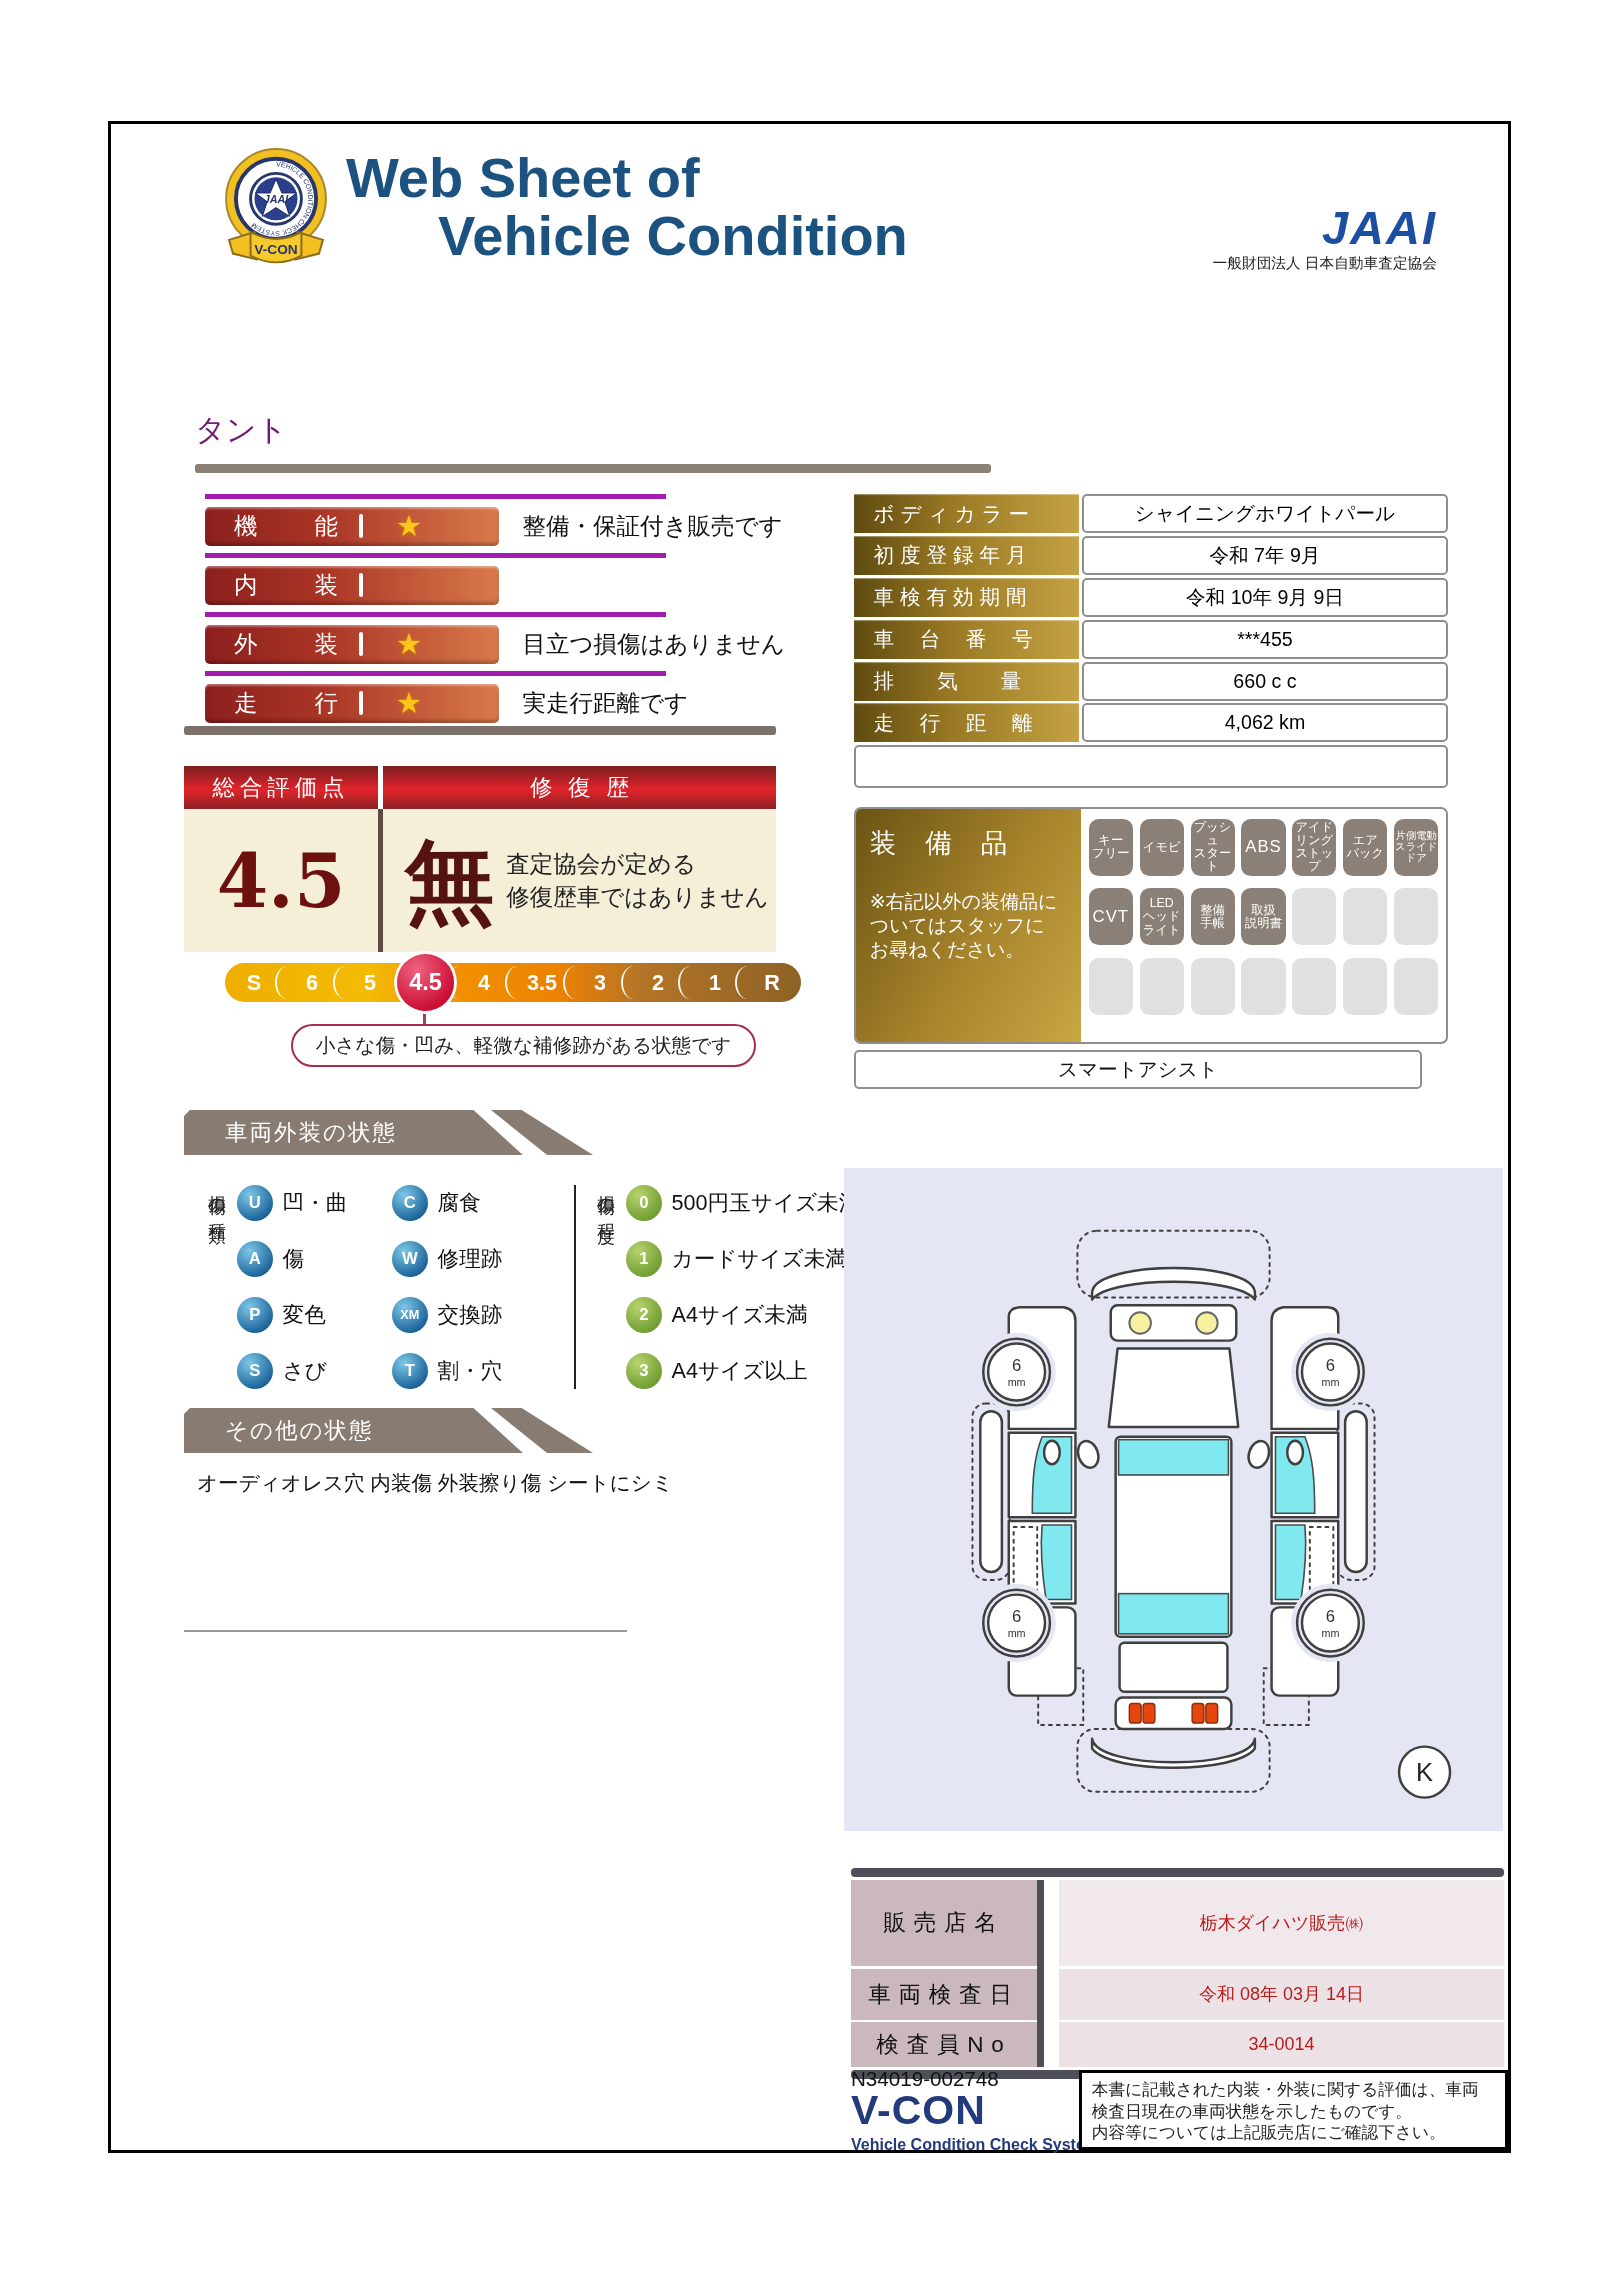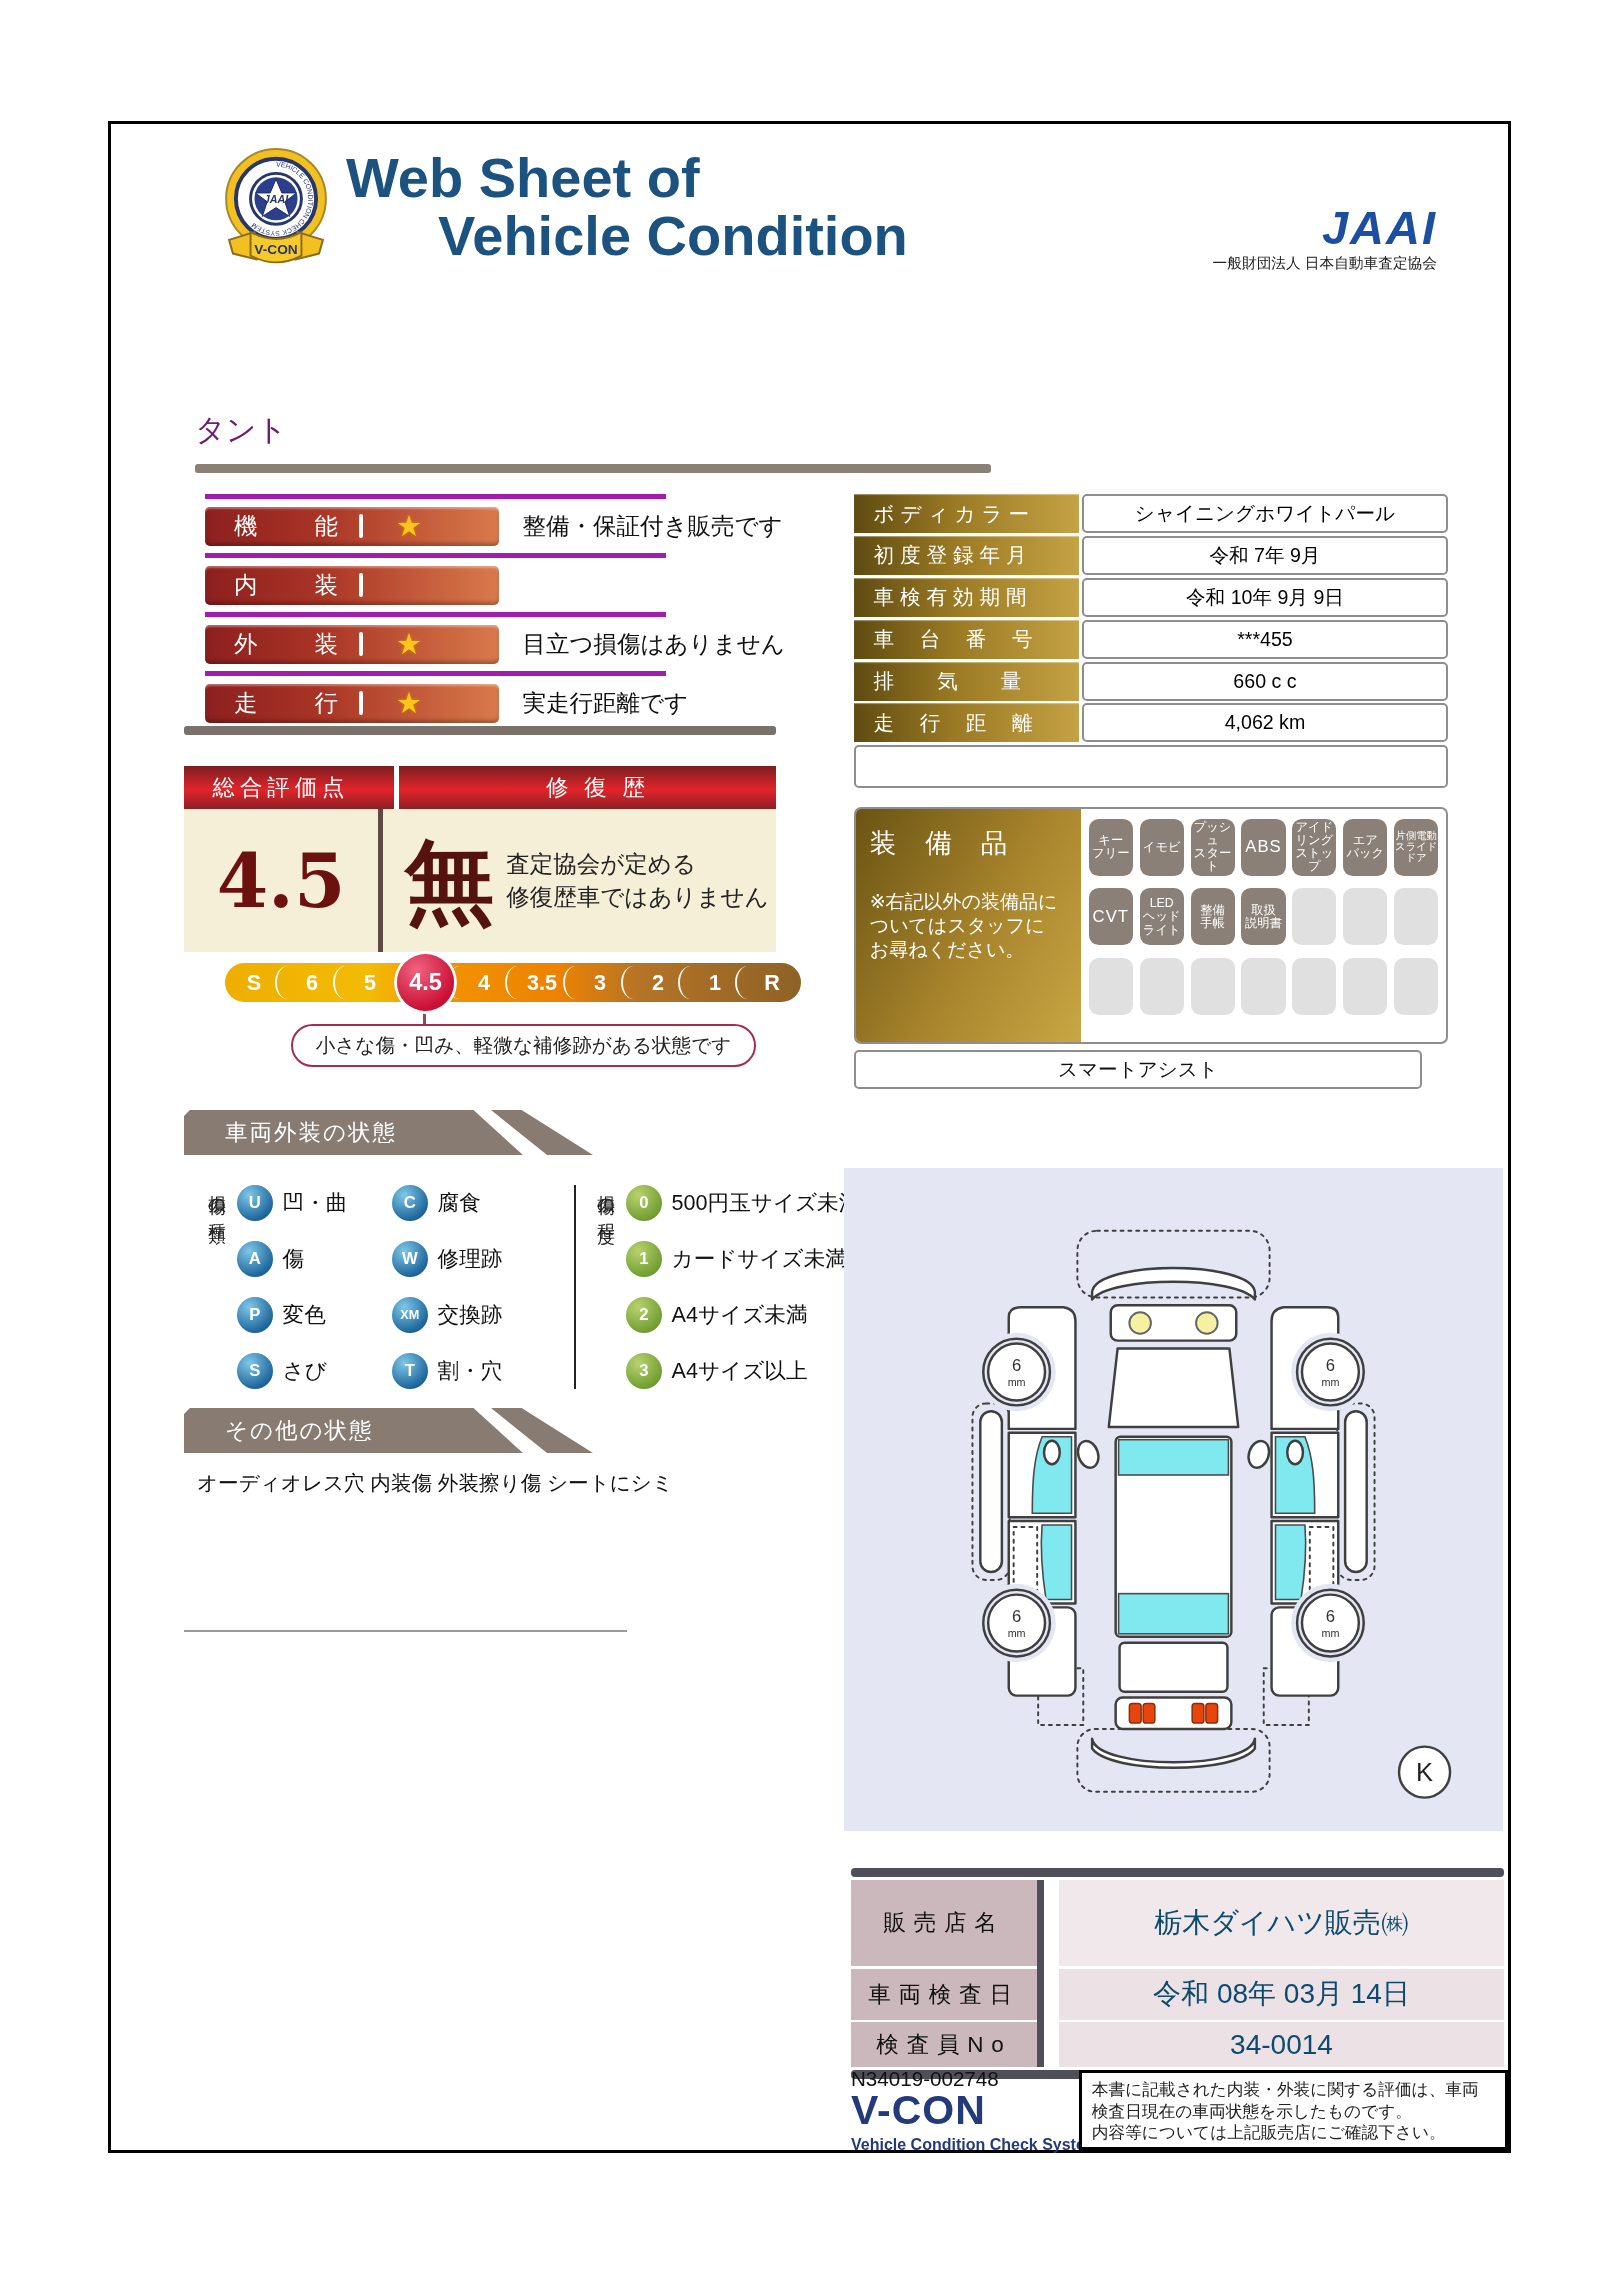--- a/index.html
+++ b/index.html
@@ -25,21 +25,21 @@
     background:linear-gradient(90deg,#8c1f1e,#aa3526 40%,#d97a4b);
     box-shadow:inset 0 2px 2px rgba(255,255,255,.35), inset 0 -2.9px 3.9px rgba(0,0,0,.25);}
   .rating-label{margin-left:29px;width:125px;font-size:23.5px;color:#fff;letter-spacing:57px;white-space:nowrap;overflow:hidden;height:39px;line-height:39px;}
   .rating-divider{width:3.9px;height:23.5px;background:#fff;border-radius:2px;flex:none;}
   .rating-star{margin-left:33px;font-size:29px;line-height:39px;color:#ffc41e;text-shadow:0 1px 0 #a66a00,0 0 2.9px #e89b00;}
   .rating-note{margin-left:23.5px;font-size:23.5px;color:#111;white-space:nowrap;}
 
   
   .overall-topbar{left:73px;top:602px;width:592px;height:8.8px;background:#7b706a;border-radius:2.9px;}
   .overall-header{left:73px;top:642px;width:592px;height:43px;display:flex;color:#fff;
-    background:linear-gradient(180deg,#7c1d20,#e2242a 55%,#8c2023);gap:16px;}
+    background:linear-gradient(180deg,#7c1d20,#e2242a 55%,#8c2023);}
   .oh-left{width:194px;display:flex;align-items:center;justify-content:center;font-size:22.5px;letter-spacing:4.9px;}
   .oh-div{width:4.9px;background:#fff;}
   .oh-right{flex:1;display:flex;align-items:center;justify-content:center;font-size:22.5px;letter-spacing:15.7px;padding-left:15.7px;}
   .overall-body{left:73px;top:685px;width:592px;height:143px;background:#f6efd8;display:flex;}
   .score-cell{width:194px;display:flex;align-items:center;justify-content:center;
     font-family:"DejaVu Serif","Liberation Serif",serif;font-size:74px;font-weight:bold;color:#6d1110;}
   .ob-div{width:4.9px;background:#5d4b42;}
   .repair-cell{flex:1;display:flex;align-items:center;padding-left:21.6px;}
   .repair-mark{font-family:"DejaVu Serif","Liberation Serif",serif;font-size:90px;font-weight:bold;color:#551310;line-height:1;}
   .repair-note{margin-left:11.8px;font-size:23.5px;color:#222;line-height:1.4;white-space:pre-line;}
@@ -125,21 +125,21 @@
   .wunit{fill:#333;font-size:11px;text-anchor:middle;}
   .ktxt{fill:#222;font-size:26px;text-anchor:middle;}
 
   
   .dealer{left:740px;top:1744px;width:653px;}
   .dealer-bar{height:8.8px;background:#4f4f59;border-radius:3.9px;}
   .dealer-rows{position:relative;margin-top:2.9px;}
   .drow{display:flex;margin-bottom:2.9px;}
   .dr0{height:86px;} .dr1{height:51px;} .dr2{height:45px;}
   .dlabel{width:186px;flex:none;background:#cab8bc;display:flex;align-items:center;justify-content:center;font-size:22.5px;letter-spacing:7.8px;color:#111;}
-  .dvalue{flex:1;margin-left:22px;background:#ece2e5;display:flex;align-items:center;justify-content:center;font-size:28px;color:#0c4a6e;}
+  .dvalue{flex:1;margin-left:22px;background:#ece2e5;display:flex;align-items:center;justify-content:center;font-size:18px;color:#b91c1c;}
   .dr0 .dvalue{background:#f0e8ea;}
   .dealer-vdiv{position:absolute;left:186px;top:0;bottom:0;width:6.9px;background:#4f4f59;}
 
   
   .serial{left:740px;top:1943px;font-size:20.6px;color:#111;}
   .vcon-text{left:740px;top:1966px;color:#233a7d;}
   .vcon-big{font-size:41px;font-weight:bold;letter-spacing:1px;line-height:1;}
   .vcon-small{font-size:16px;font-weight:bold;margin-top:4.9px;}
   .note-box{right:0;bottom:0;width:429px;height:80px;border:3.9px solid #000;box-sizing:border-box;background:#fff;
     padding:5.9px 9.8px;font-size:16.7px;line-height:1.3;color:#222;white-space:pre-line;}

